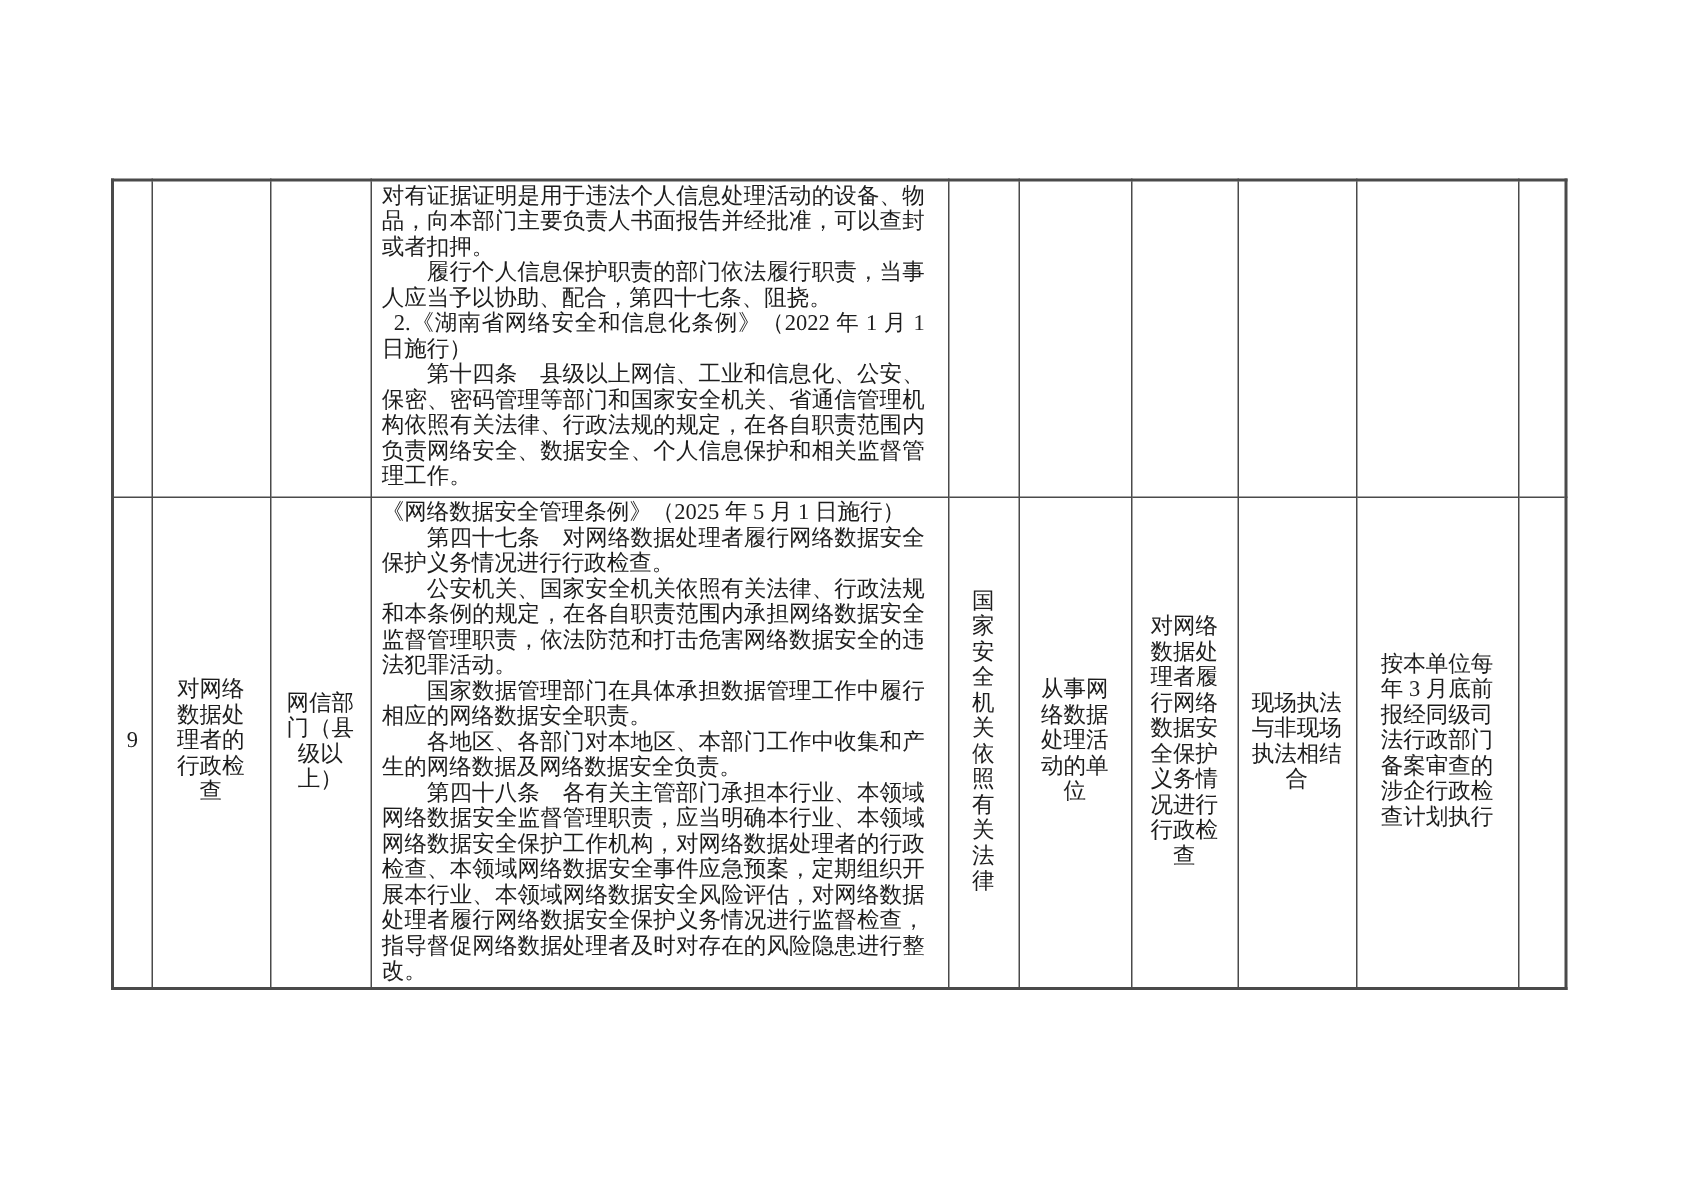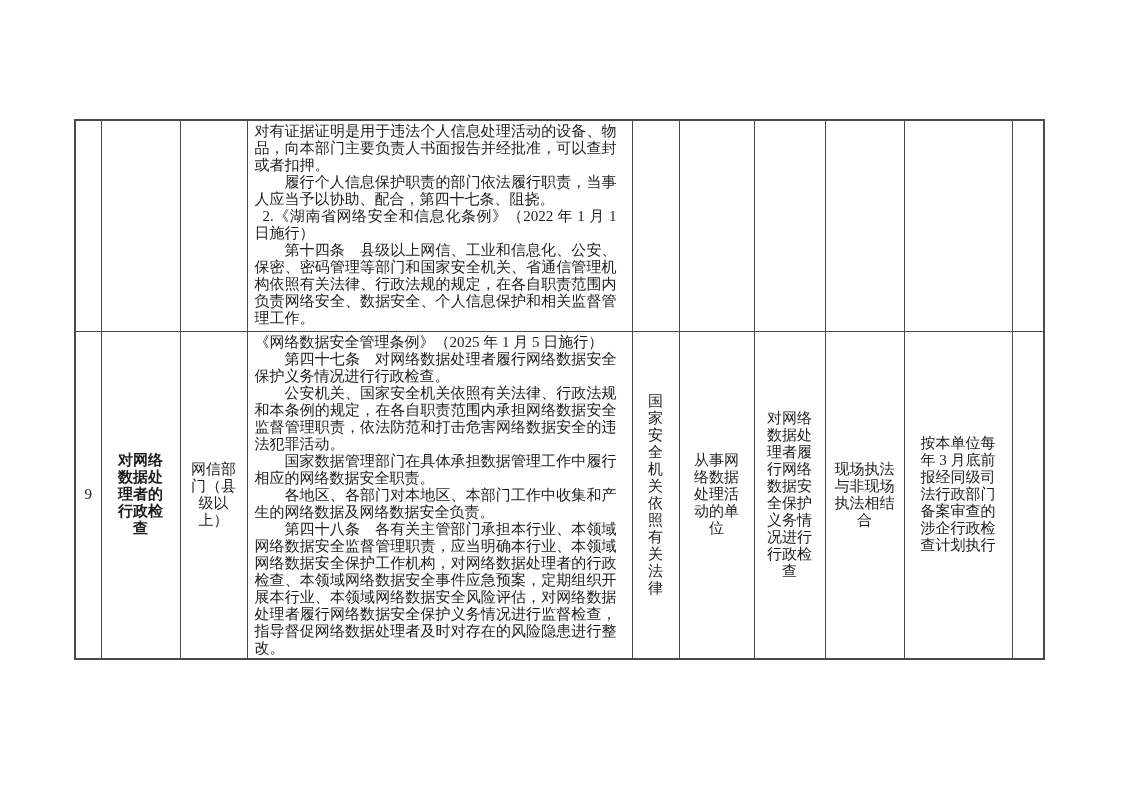--- a/index.html
+++ b/index.html
@@ -49,21 +49,21 @@
     margin: 0;
     text-align: justify;
     text-align-last: left;
   }
   p.ind0 { text-indent: 0; }
   p.ind2 { text-indent: 30px; }
   p.inds { text-indent: 8px; }
 
   
   td.c-seq     { padding: 0 2px; }
-  td.c-item    { padding: 0 14px; font-weight: bold; }
+  td.c-item    { padding: 0 14px; }
   td.c-auth    { padding: 0 10px; }
   td.c-unit    { padding: 0 12px; }
   td.c-target  { padding: 0 13px; }
   td.c-content { padding: 16px 11px; text-align: center; }
   td.c-method  { padding: 0 8px; }
   td.c-plan    { padding: 0 14px; }
 </style>
 </head>
 <body>
 
@@ -99,21 +99,21 @@
       <td class="c-method"></td>
       <td class="c-plan"></td>
       <td></td>
     </tr>
 
     <tr class="row-main">
       <td class="c-seq">9</td>
       <td class="c-item">对网络数据处理者的行政检查</td>
       <td class="c-auth">网信部门（县级以上）</td>
       <td class="c-text">
-        <p class="ind0">《网络数据安全管理条例》（2025 年 1 月 5 日施行）</p>
+        <p class="ind0">《网络数据安全管理条例》（2025 年 5 月 1 日施行）</p>
         <p class="ind2">第四十七条　对网络数据处理者履行网络数据安全保护义务情况进行行政检查。</p>
         <p class="ind2">公安机关、国家安全机关依照有关法律、行政法规和本条例的规定，在各自职责范围内承担网络数据安全监督管理职责，依法防范和打击危害网络数据安全的违法犯罪活动。</p>
         <p class="ind2">国家数据管理部门在具体承担数据管理工作中履行相应的网络数据安全职责。</p>
         <p class="ind2">各地区、各部门对本地区、本部门工作中收集和产生的网络数据及网络数据安全负责。</p>
         <p class="ind2">第四十八条　各有关主管部门承担本行业、本领域网络数据安全监督管理职责，应当明确本行业、本领域网络数据安全保护工作机构，对网络数据处理者的行政检查、本领域网络数据安全事件应急预案，定期组织开展本行业、本领域网络数据安全风险评估，对网络数据处理者履行网络数据安全保护义务情况进行监督检查，指导督促网络数据处理者及时对存在的风险隐患进行整改。</p>
       </td>
       <td class="c-unit">国家安全机关依照有关法律</td>
       <td class="c-target">从事网络数据处理活动的单位</td>
       <td class="c-content">对网络数据处理者履行网络数据安全保护义务情况进行行政检查</td>
       <td class="c-method">现场执法与非现场执法相结合</td>

